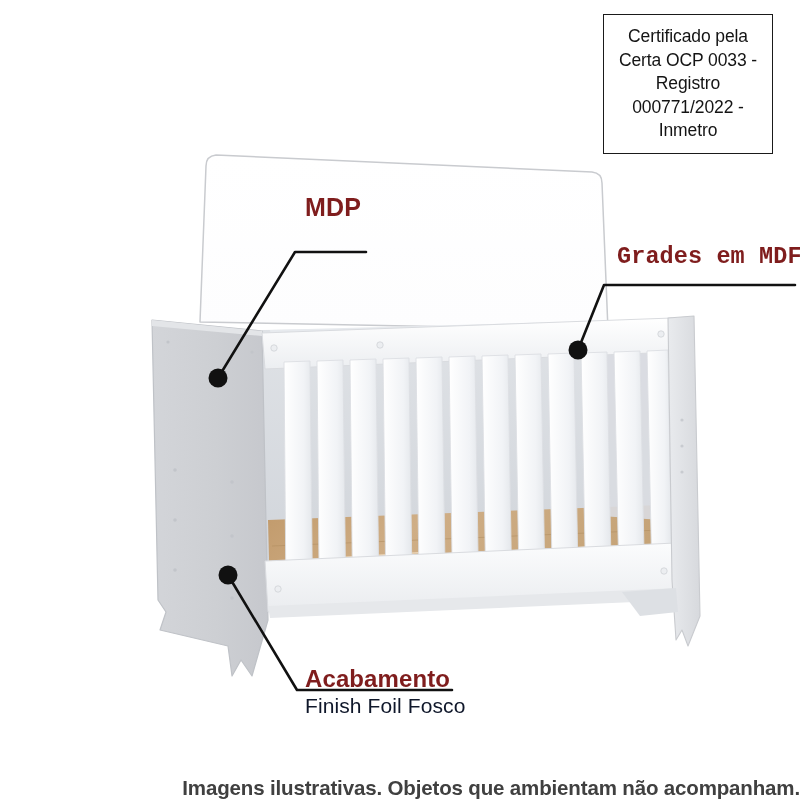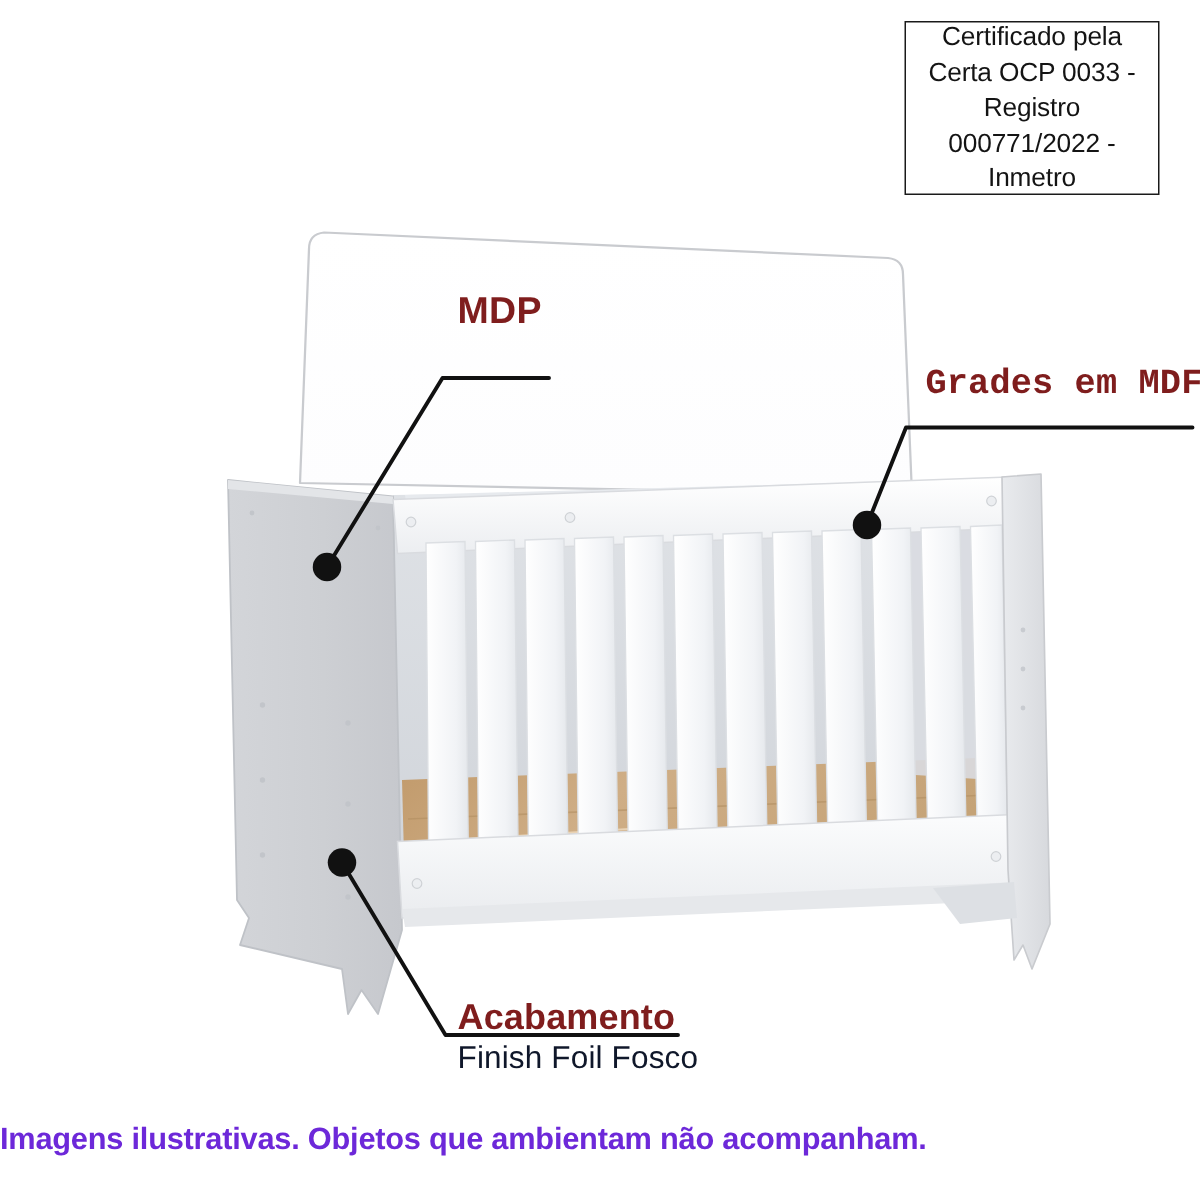--- a/index.html
+++ b/index.html
@@ -18,21 +18,21 @@
     background: #ffffff;
     overflow: hidden;
   }
 
   
   #cert-box {
     position: absolute;
     left: 603px;
     top: 14px;
     width: 170px;
-    height: 116px;
+    height: 140px;
     border: 1.6px solid #1a1a1a;
     background: #ffffff;
     box-sizing: border-box;
     display: flex;
     align-items: center;
     justify-content: center;
     padding: 4px 6px;
   }
   #cert-text {
     font-size: 17.5px;
@@ -66,26 +66,26 @@
   #callout-grades .callout-title { font-size: 23.5px; letter-spacing: 0.1px; }
 
   #callout-acab { left: 305px; top: 665px; }
   #callout-acab .callout-title { font-size: 24px; letter-spacing: 0.1px; }
   #callout-acab .callout-sub { font-size: 21px; margin-top: 1px; letter-spacing: 0.1px; }
 
   
   #footer-note {
     position: absolute;
     left: 0;
-    top: 748px;
+    top: 776px;
     width: 800px;
-    text-align: left;
+    text-align: right;
     font-size: 20.5px;
     font-weight: bold;
-    color: #6d28d9;
+    color: #404040;
     letter-spacing: -0.15px;
   }
 
   
   #crib-svg, #leader-svg {
     position: absolute;
     left: 0;
     top: 0;
     width: 800px;
     height: 800px;

